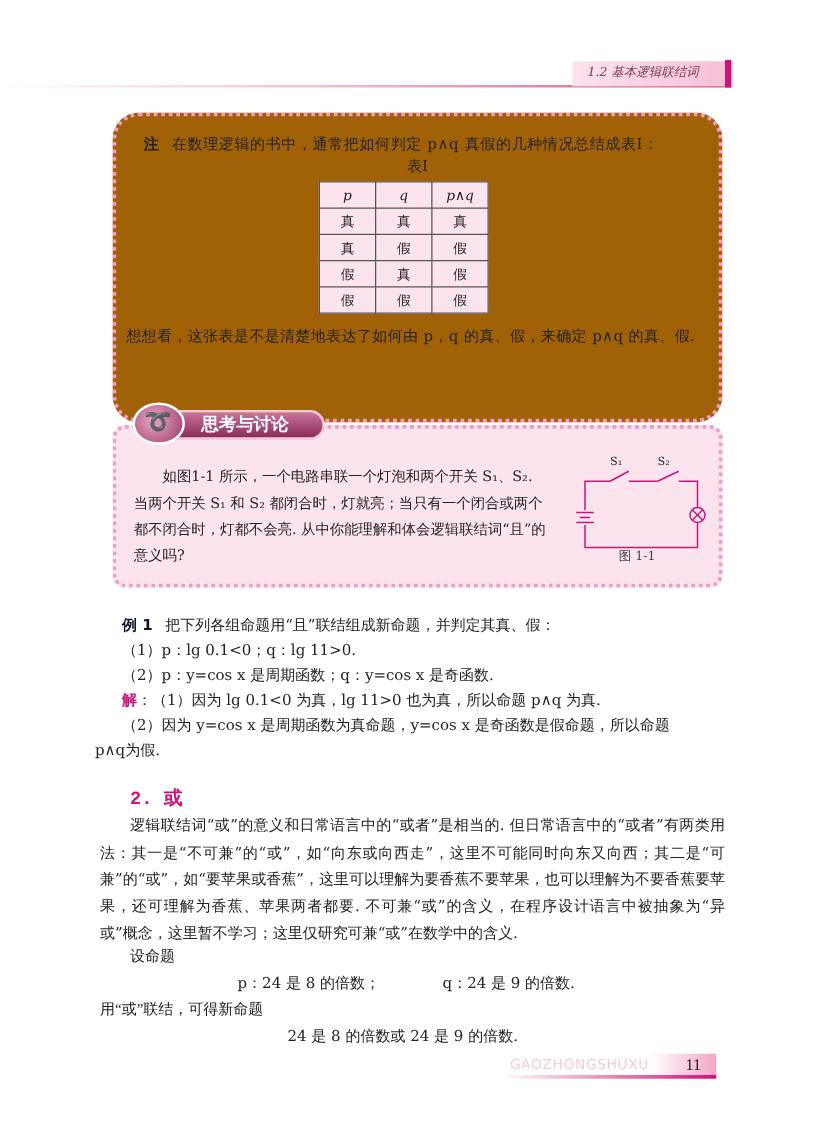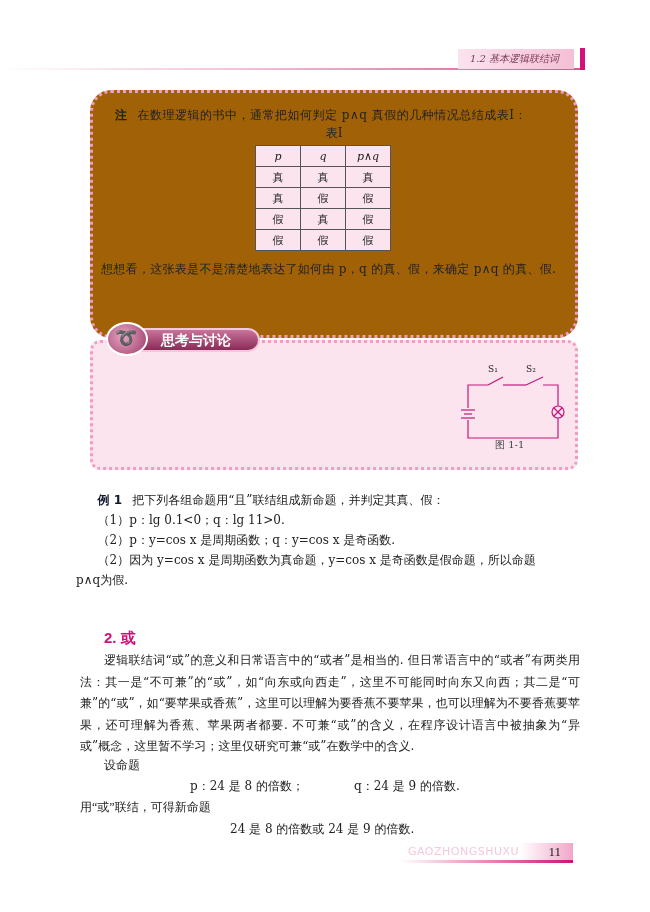--- a/index.html
+++ b/index.html
@@ -1,20 +1,20 @@
 <!DOCTYPE html>
 <html><head>
 <meta charset="utf-8">
 <style>
   html, body { margin:0; padding:0; }
   body { width:650px; height:912px; background:#fff; position:relative; overflow:hidden;
          font-family:"DejaVu Serif", serif; color:#222; }
   .hdr-line { position:absolute; left:0; top:68px; width:585px; height:2px;
               background:linear-gradient(90deg,#fff 0%,#f3c3d9 40%,#d9558f 100%); }
-  .hdr-tab { position:absolute; left:458px; top:49px; width:116px; height:20px;
+  .hdr-tab { position:absolute; left:458px; top:49px; width:128px; height:20px;
              background:linear-gradient(90deg,#fbe3ee,#f5bfd6); font-size:10px; font-style:italic;
              color:#7a3a55; line-height:20px; padding-left:12px; box-sizing:border-box; }
   .hdr-bar { position:absolute; left:580px; top:48px; width:5px; height:22px; background:#d1107a; }
 
   .note-box { position:absolute; left:90px; top:90px; width:488px; height:248px; box-sizing:border-box;
               background:#a16207; border:3px dotted #f29bc3; border-radius:21px; }
   .note-line { position:absolute; left:22px; top:14px; font-size:12px; letter-spacing:0.5px; }
   .note-line b { margin-right:10px; }
   .tbl-title { position:absolute; left:0; width:100%; top:32px; text-align:center; font-size:12px; }
   table.truth { position:absolute; left:162px; top:52px; border-collapse:collapse; font-size:11px; background:#fce4ef; }
@@ -37,21 +37,21 @@
   .fig-cap { position:absolute; left:402px; top:95px; font-size:10px; color:#444; }
 
   .ex { position:absolute; left:88px; top:490px; width:490px; font-size:12px; line-height:20px; }
   .ex .lbl { color:#0f172a; font-weight:bold; margin-right:10px; font-family:"DejaVu Sans", sans-serif; }
   .ex .sol { color:#d1107a; font-weight:bold; font-family:"DejaVu Sans", sans-serif; }
   .ex p { margin:0; }
   .ex .ind { text-indent:0.8em; }
   .ex .noind { margin-left:-12px; }
 
   .sec2 { position:absolute; left:104px; top:629px; color:#d1107a; font-weight:bold; font-size:15px;
-          font-family:Liberation Sans, sans-serif; }
+          font-family:Liberation Mono, monospace; }
   .para { position:absolute; left:80px; top:650px; width:500px; font-size:12px; line-height:21.5px; text-indent:2em; text-align:justify; }
   .setp { position:absolute; left:104px; top:757px; font-size:12px; }
   .pq { position:absolute; left:190px; top:778px; font-size:12px; }
   .pq span.gap { display:inline-block; width:50px; }
   .useor { position:absolute; left:80px; top:799px; font-size:12px;font-family:Liberation Serif, serif; }
   .newp { position:absolute; left:230px; top:821px; font-size:12px; }
 
   .foot-line { position:absolute; left:400px; top:860px; width:173px; height:3px;
                background:linear-gradient(90deg,#fff,#e98ab5,#d1107a); }
   .foot-txt { position:absolute; left:408px; top:845px; font-size:11px; color:#f4c9dc; letter-spacing:0.5px;
@@ -98,20 +98,21 @@
       <td>假</td>
       <td>假</td>
       <td>假</td>
     </tr>
   </tbody>
     </table>
   <div class="note-foot">想想看，这张表是不是清楚地表达了如何由 p，q 的真、假，来确定 p∧q 的真、假.</div>
 </div>
 
 <div class="disc-box">
+  <div class="disc-text">如图1-1 所示，一个电路串联一个灯泡和两个开关 S₁、S₂. 当两个开关 S₁ 和 S₂ 都闭合时，灯就亮；当只有一个闭合或两个都不闭合时，灯都不会亮. 从中你能理解和体会逻辑联结词“且”的意义吗?</div>
   <svg class="circuit" viewBox="0 0 110 95">
     <g stroke="#c2187a" stroke-width="1.2" fill="none">
       <polyline points="30,27 10,27 10,50"></polyline>
       <polyline points="10,62 10,80 100,80 100,60"></polyline>
       <polyline points="100,48 100,27 85,27"></polyline>
       <line x1="45" y1="27" x2="68" y2="27"></line>
       <line x1="30" y1="27" x2="45" y2="19"></line>
       <line x1="68" y1="27" x2="85" y2="19"></line>
       <line x1="3" y1="52" x2="17" y2="52"></line>
       <line x1="6" y1="56" x2="14" y2="56"></line>
@@ -127,20 +128,21 @@
 </div>
 <div class="disc-badge">
   <div class="disc-pill">思考与讨论</div>
   <div class="disc-swirl">➰</div>
 </div>
 
 <div class="ex">
   <p class="ind"><span class="lbl">例 1</span><span>把下列各组命题用“且”联结组成新命题，并判定其真、假：</span></p>
   <p class="ind">（1）p：lg 0.1&lt;0；q：lg 11&gt;0.</p>
   <p class="ind">（2）p：y=cos x 是周期函数；q：y=cos x 是奇函数.</p>
+  <p class="ind"><span class="sol">解</span><span>：（1）因为 lg 0.1&lt;0 为真，lg 11&gt;0 也为真，所以命题 p∧q 为真.</span></p>
   <p class="ind">（2）因为 y=cos x 是周期函数为真命题，y=cos x 是奇函数是假命题，所以命题</p>
   <p class="noind">p∧q为假.</p>
 </div>
 
 <div class="sec2">2. 或</div>
 <div class="para">逻辑联结词“或”的意义和日常语言中的“或者”是相当的. 但日常语言中的“或者”有两类用法：其一是“不可兼”的“或”，如“向东或向西走”，这里不可能同时向东又向西；其二是“可兼”的“或”，如“要苹果或香蕉”，这里可以理解为要香蕉不要苹果，也可以理解为不要香蕉要苹果，还可理解为香蕉、苹果两者都要. 不可兼“或”的含义，在程序设计语言中被抽象为“异或”概念，这里暂不学习；这里仅研究可兼“或”在数学中的含义.</div>
 <div class="setp">设命题</div>
 <div class="pq"><span>p：24 是 8 的倍数；</span><span class="gap"></span><span>q：24 是 9 的倍数.</span></div>
 <div class="useor">用“或”联结，可得新命题</div>
 <div class="newp">24 是 8 的倍数或 24 是 9 的倍数.</div>

